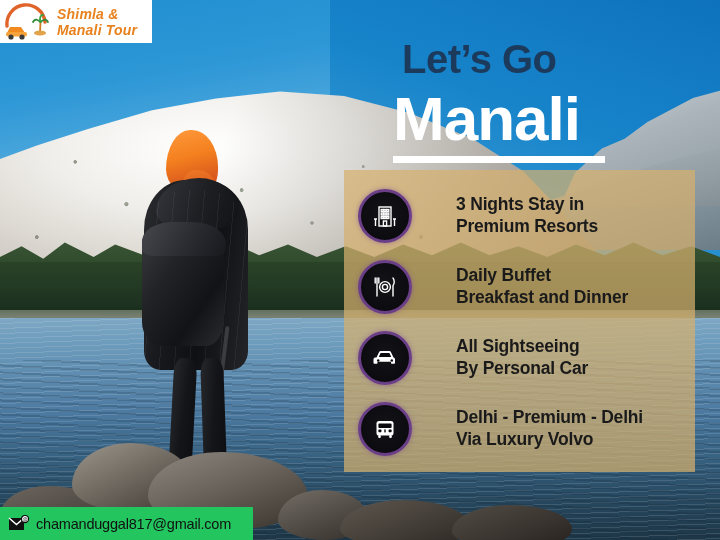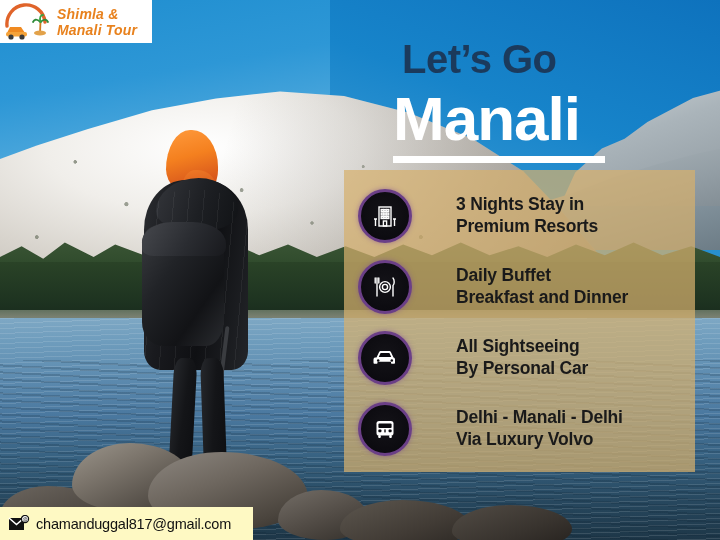--- a/index.html
+++ b/index.html
@@ -255,21 +255,21 @@
   .icon-circle svg { display: block; }
   .feature-text {
     color: #1a1a1a; font-size: 17.5px; font-weight: bold;
     line-height: 1.22; letter-spacing: -0.2px; margin-left: 32px;
   }
   .feature-text span { display: block; }
 
   
   .footer-bar {
     position: absolute; left: 0; top: 507px; width: 253px; height: 33px;
-    background: #fef9c3;
+    background: #22c55e;
     display: flex; align-items: center; gap: 6px;
     padding-left: 8px; box-sizing: border-box;
   }
   .mail-icon { flex: none; width: 22px; height: 18px; position: relative; }
   .email-text {
     font-size: 14.5px; color: #111111; letter-spacing: -0.2px;
     white-space: nowrap;
   }
 </style>
 </head>
@@ -415,21 +415,21 @@
           <rect x="4.5" y="5" width="17" height="14.5" rx="2.6"></rect>
           <rect x="6.4" y="7.4" width="13.2" height="4.6" rx="1" fill="#0c0b10"></rect>
           <rect x="6.4" y="13.6" width="3" height="2.6" rx="0.6" fill="#0c0b10"></rect>
           <rect x="16.6" y="13.6" width="3" height="2.6" rx="0.6" fill="#0c0b10"></rect>
           <rect x="6.2" y="19" width="2.6" height="3" rx="1"></rect>
           <rect x="17.2" y="19" width="2.6" height="3" rx="1"></rect>
           <rect x="12.3" y="13.4" width="1.4" height="3" fill="#0c0b10"></rect>
         </svg>
       </div>
       <div class="feature-text">
-        <span>Delhi - Manali - Delhi</span>
+        <span>Delhi - Premium - Delhi</span>
         <span>Via Luxury Volvo</span>
       </div>
     </div>
 
   </div>
 
   <div class="footer-bar">
     <div class="mail-icon">
       <svg width="22" height="18" viewBox="0 0 22 18">
         <path d="M1 3 h15 v12 H1 Z" fill="#111111"></path>

